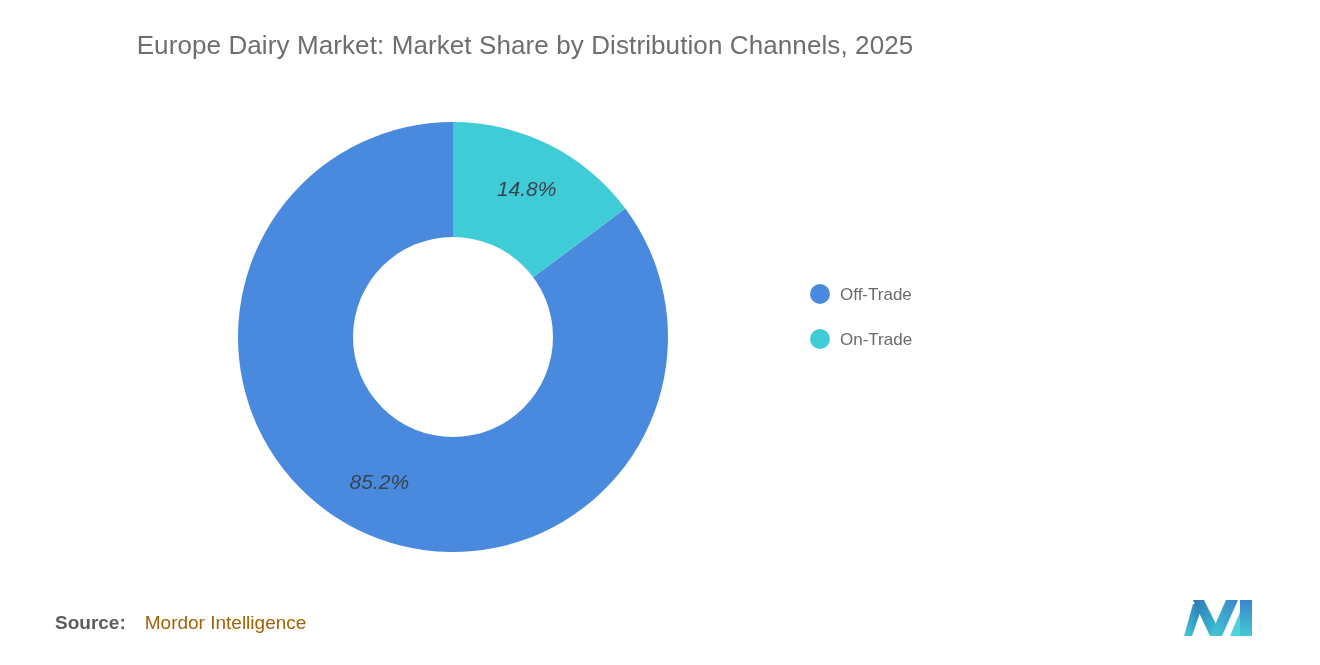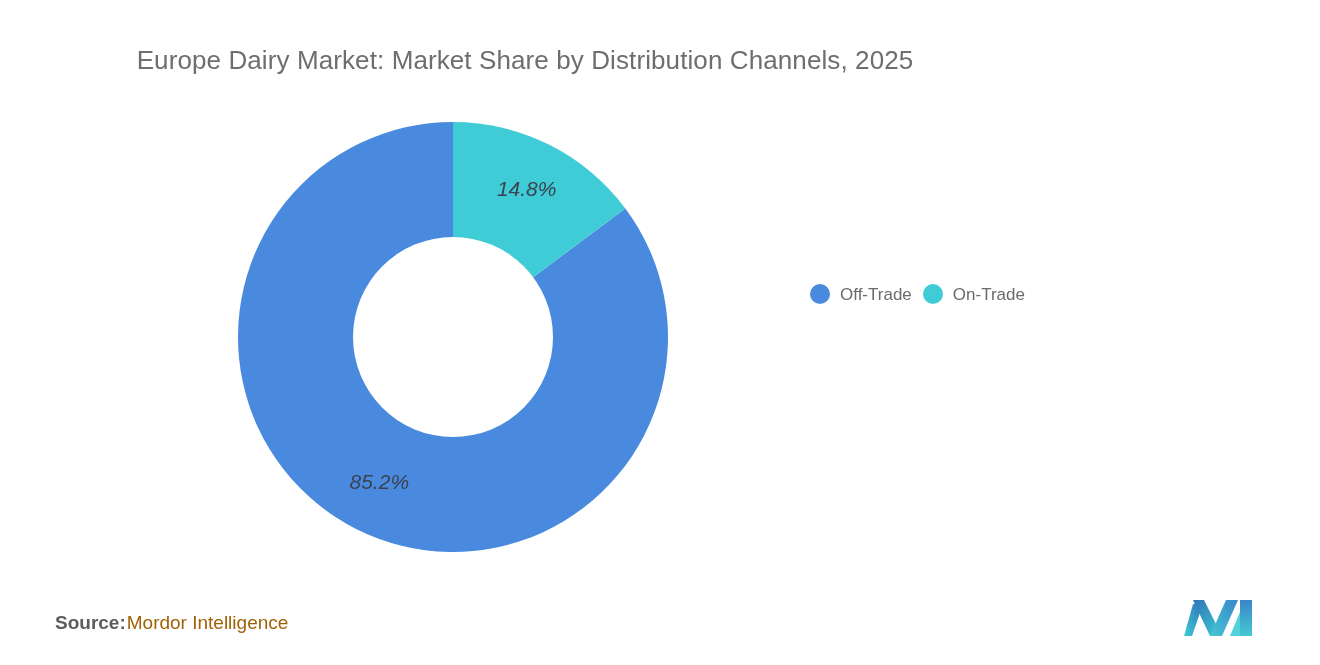--- a/index.html
+++ b/index.html
@@ -21,21 +21,20 @@
     position: absolute;
     left: 0;
     top: 30px;
     width: 1050px;
     text-align: center;
     font-size: 26px;
     font-weight: 400;
     color: #6e6e6e;
     letter-spacing: 0.1px;
     white-space: nowrap;
-    margin-top: 15px;
   }
 
   
   .donut-wrap {
     position: absolute;
     left: 238px;
     top: 122px;
     width: 430px;
     height: 430px;
     font-style: italic;
@@ -53,21 +52,22 @@
     text-anchor: middle;
     dominant-baseline: middle;
   }
 
   
   .legend {
     position: absolute;
     left: 810px;
     top: 283px;
     display: flex;
-    gap: 11px;
+    flex-direction: column;
+    gap: 23px;
   }
   .legend-item {
     display: flex;
     align-items: center;
     gap: 10px;
     height: 22px;
   }
   .legend-swatch {
     width: 20px;
     height: 20px;
@@ -86,21 +86,21 @@
     position: absolute;
     left: 55px;
     top: 612px;
     font-size: 19px;
     color: #7a7a7a;
     white-space: nowrap;
   }
   .source-key {
     font-weight: 700;
     color: #5d5d5d;
-    margin-right: 1px;
+    margin-right: 19px;
   }
   .source-val {
     font-weight: 400;
     color: #a16207;
   }
 
   .brand-logo {
     position: absolute;
     left: 1182px;
     top: 596px;

